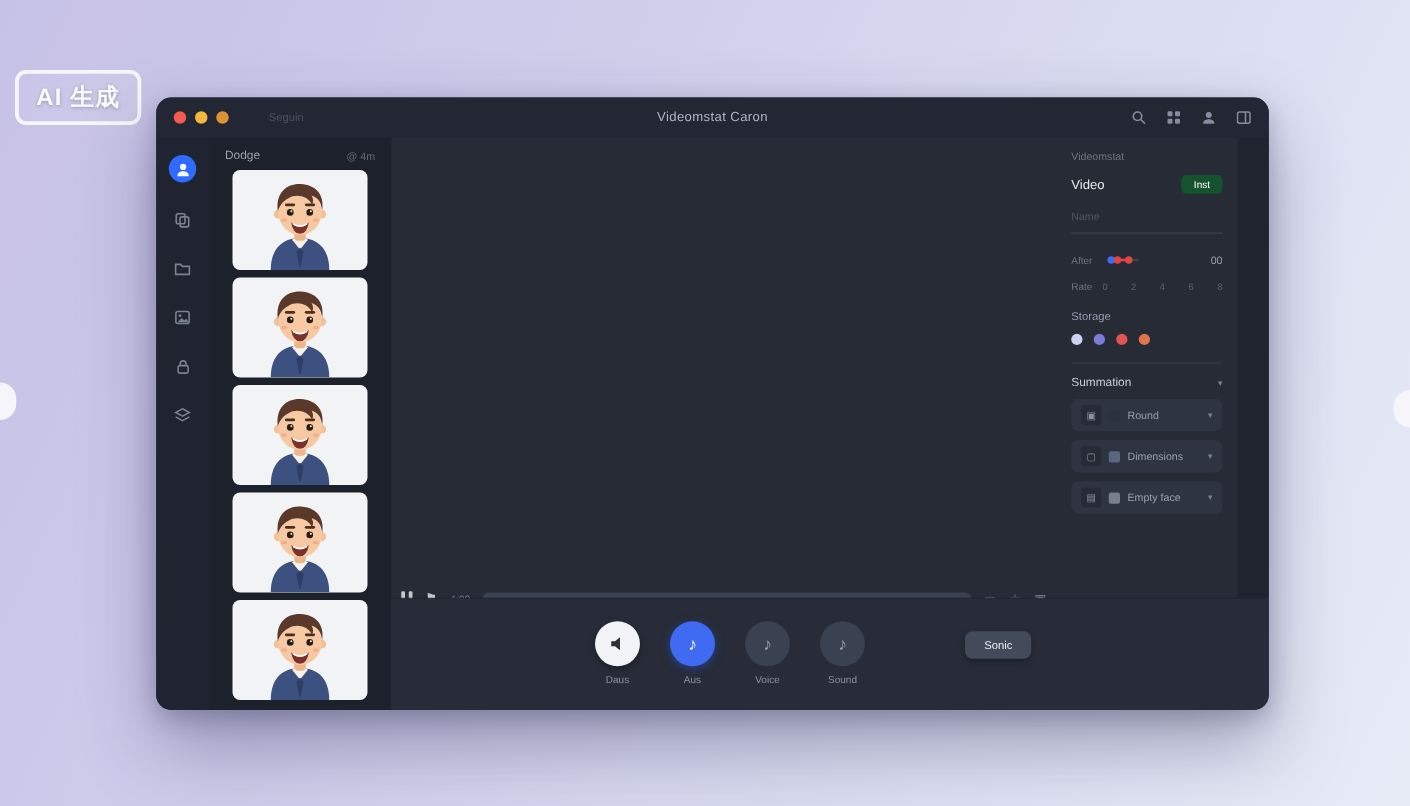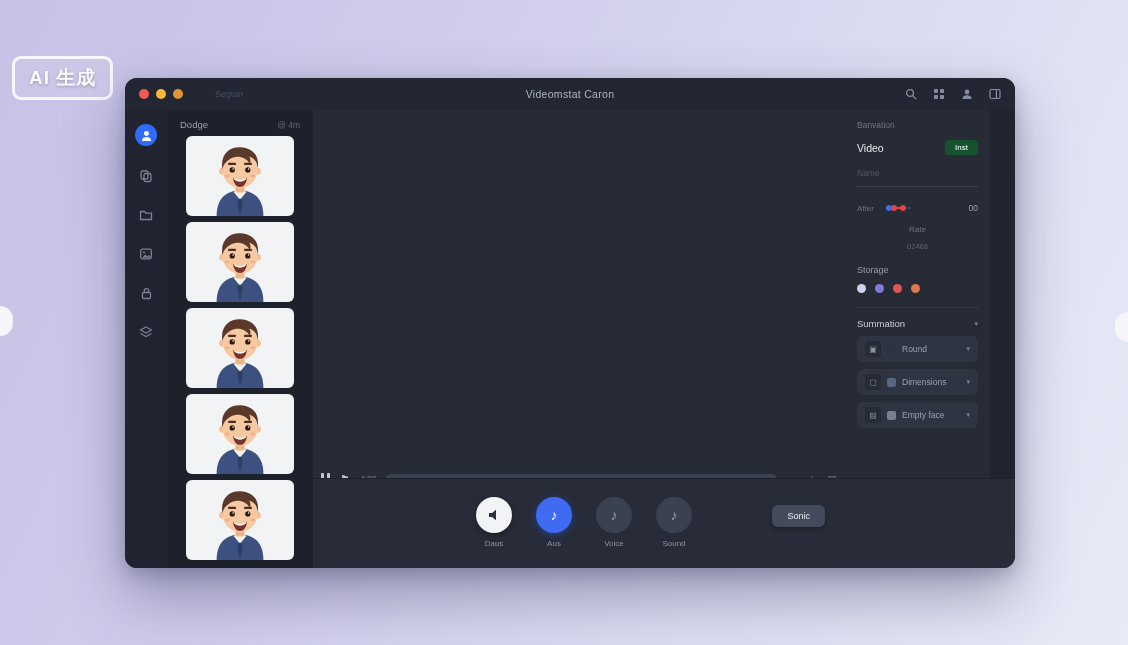--- a/index.html
+++ b/index.html
@@ -110,21 +110,21 @@
   .insp-name{ margin-top:13px; font-size:8.5px; color:#4f5663; border-bottom:1px solid #3a4150; padding-bottom:8px; }
   .insp-slider-row{ margin-top:16px; display:flex; align-items:center; gap:12px; }
   .insp-small-label{ font-size:8px; color:#6d7480; }
   .insp-track{ flex:1; position:relative; height:2px; background:#3a4150; border-radius:1px; }
   .dot{ position:absolute; top:50%; transform:translate(-50%,-50%); border-radius:50%; width:6px; height:6px; }
   .dot.blue{ left:0; background:#3f6bf2; transform:translate(0,-50%); }
   .dot.red1{ left:34%; background:#e24444; }
   .dot.red2{ left:70%; background:#e24444; }
   .red-seg{ position:absolute; left:34%; width:36%; top:0; bottom:0; background:#e24444; }
   .insp-slider-val{ font-size:8.5px; color:#9aa1ad;margin-left:46px; }
-  .insp-rate-row{ margin-top:12px; display:flex; align-items:center; gap:8px;flex-direction:column; }
+  .insp-rate-row{ margin-top:12px; display:flex; align-items:center; gap:8px; }
   .rate-ticks{ flex:1; display:flex; justify-content:space-between; font-size:7.5px; color:#5c6370; }
   .insp-storage{ margin-top:14px; font-size:9px; color:#959cab; }
   .swatches{ margin-top:9px; display:flex; gap:9px; }
   .swatch{ width:9px; height:9px; border-radius:50%; }
   .insp-divider{ margin-top:14px; border-top:1px solid #343a47; }
   .insp-summation{ margin-top:10px; display:flex; justify-content:space-between; align-items:center; }
   .insp-summation-label{ font-size:9.5px; color:#c9ced8; }
   .chev{ font-size:7px; color:#7c8390; }
   .insp-row{ margin-top:7px; height:26px; background:#2e3441; border-radius:6px;
     display:flex; align-items:center; gap:6px; padding:0 8px; }
@@ -316,21 +316,21 @@
       </div>
       <div class="dock-btn">
         <span class="circle dark">♪</span>
         <span class="dock-label">Sound</span>
       </div>
     </div>
     <button class="sonic-btn">Sonic</button>
   </div>
 
   <div class="inspector">
-    <div class="insp-section">Banvation</div>
+    <div class="insp-section">Videomstat</div>
 
     <div class="insp-video-row">
       <span class="insp-video-label">Video</span>
       <button class="insp-video-btn">Inst</button>
     </div>
 
     <div class="insp-name">Name</div>
 
     <div class="insp-slider-row">
       <span class="insp-small-label">After</span>

